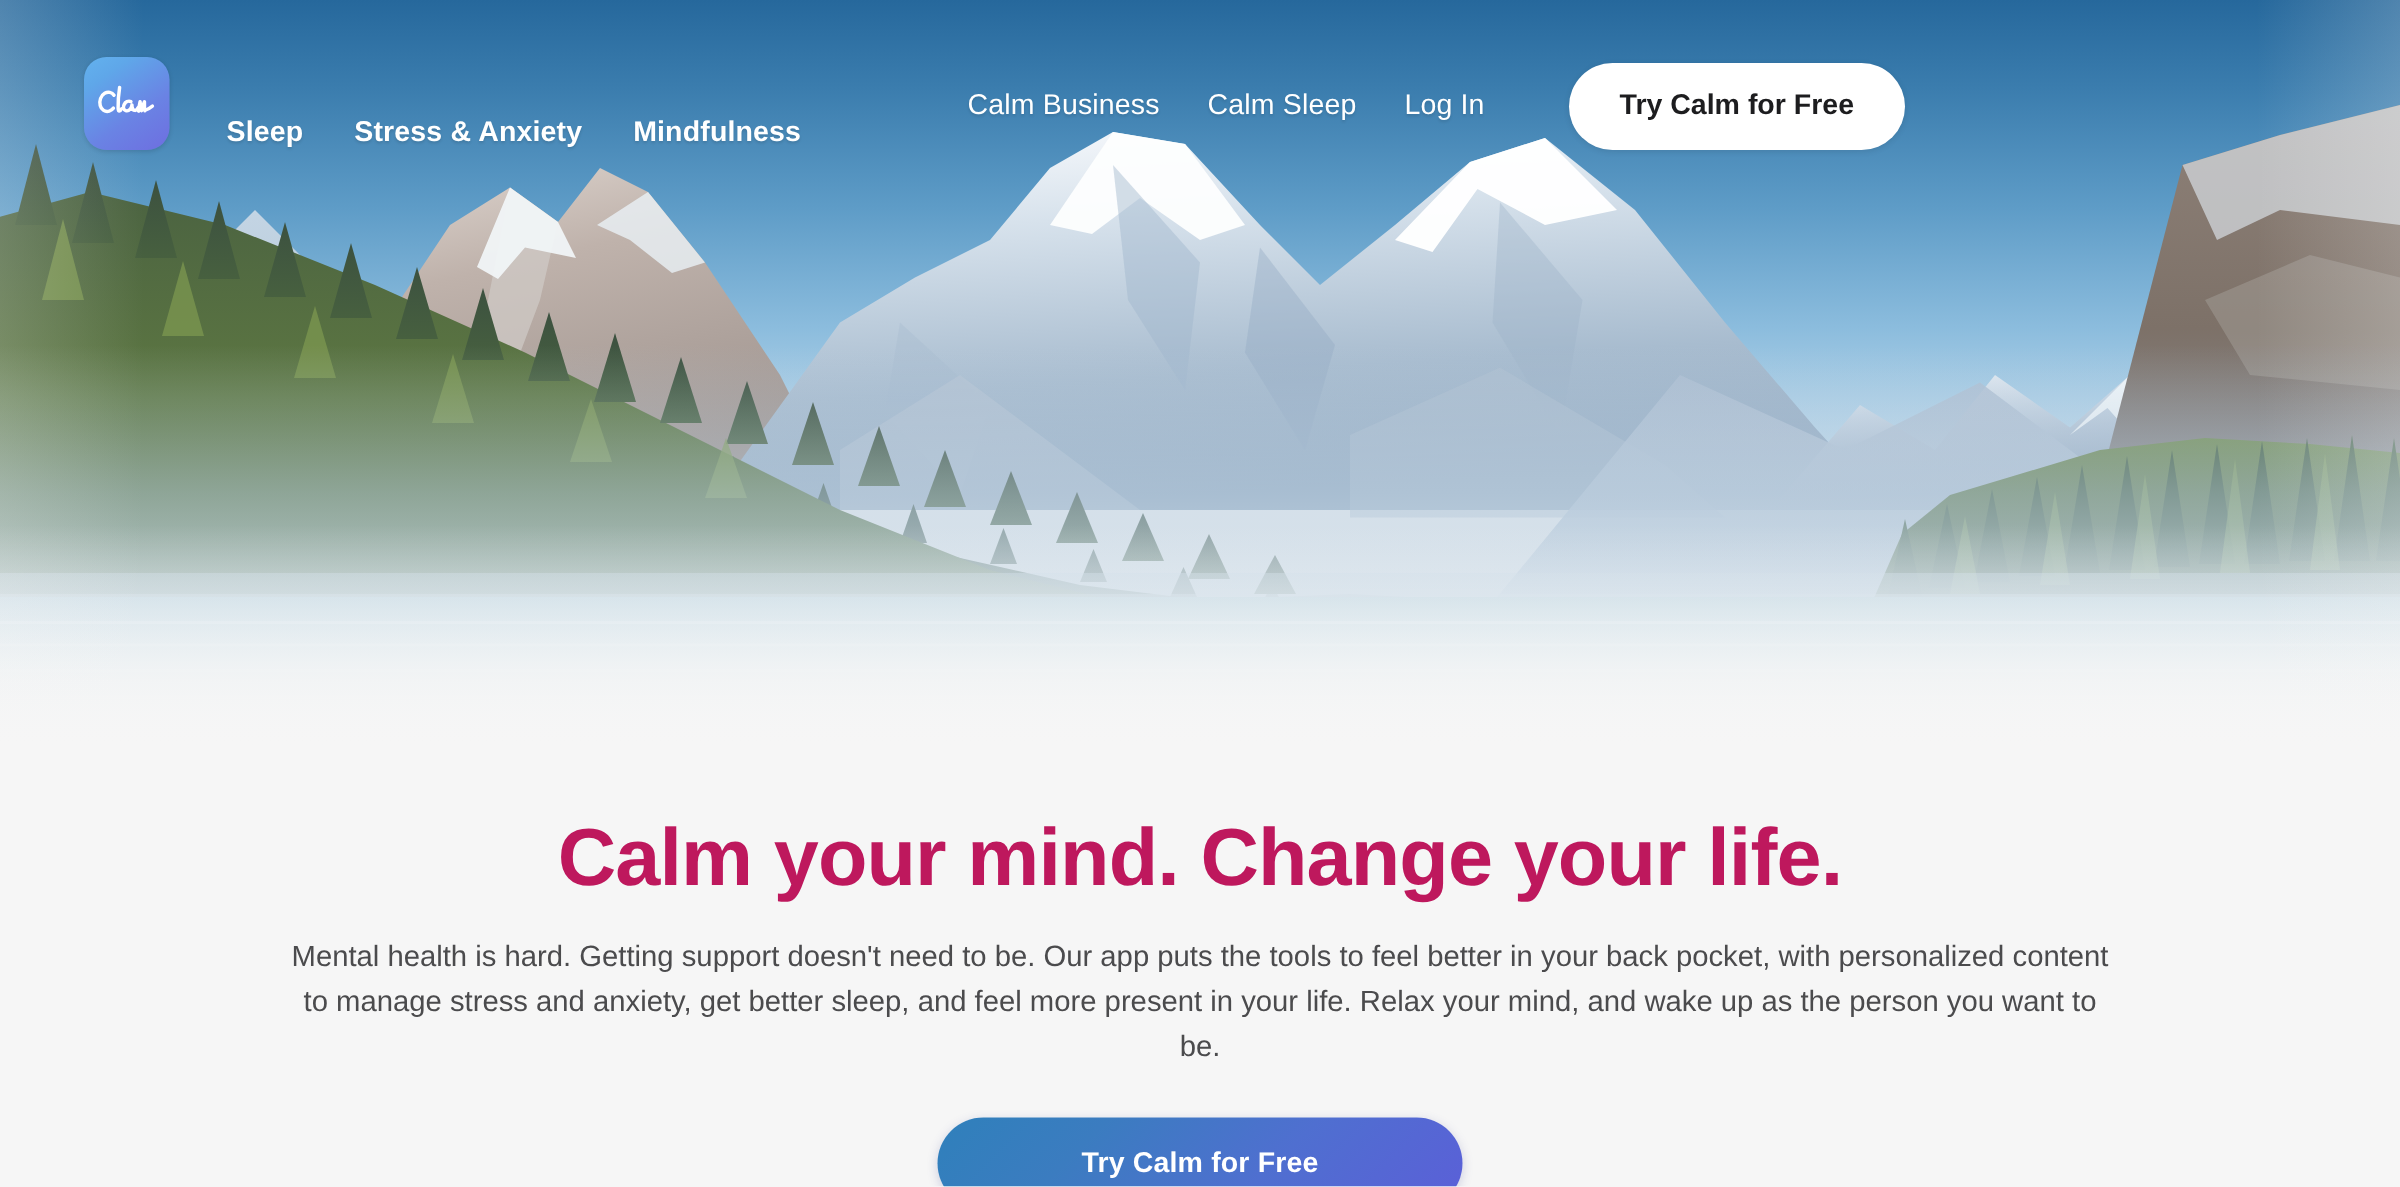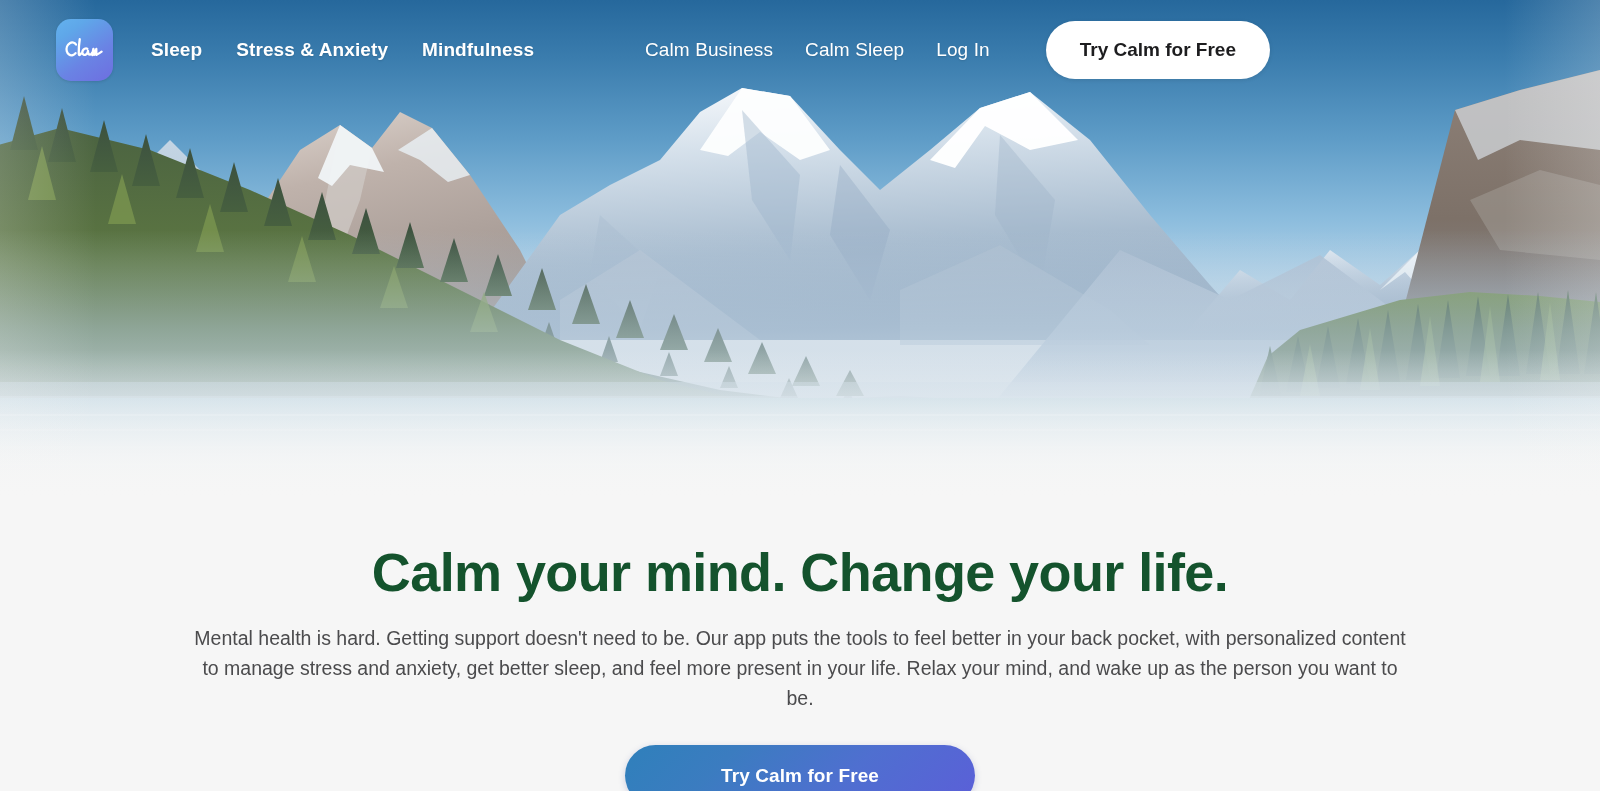--- a/index.html
+++ b/index.html
@@ -107,21 +107,21 @@
     pointer-events: none;
   }
 
   
   .navbar {
     position: absolute;
     top: 0; left: 0;
     width: 1292px;
     height: 100px;
     display: flex;
-    align-items: center;
+    align-items: flex-end;
     padding: 0 22px 0 56px;
     z-index: 40;
   }
 
   .logo {
     width: 57px;
     height: 62px;
     border-radius: 15px;
     background: linear-gradient(145deg, #63b2ee 0%, #5fa7e9 22%, #6a83e4 62%, #6e6ee0 100%);
     display: flex;
@@ -180,21 +180,21 @@
     width: 1600px;
     text-align: center;
     z-index: 20;
   }
 
   .headline {
     margin-top: 42px;
     font-size: 54px;
     line-height: 1.12;
     font-weight: 700;
-    color: #14532d;
+    color: #be185d;
     letter-spacing: -0.6px;
   }
 
   .subcopy {
     margin: 22px auto 0;
     max-width: 1225px;
     font-size: 19.5px;
     line-height: 1.52;
     color: #4b4b4d;
     font-weight: 400;

